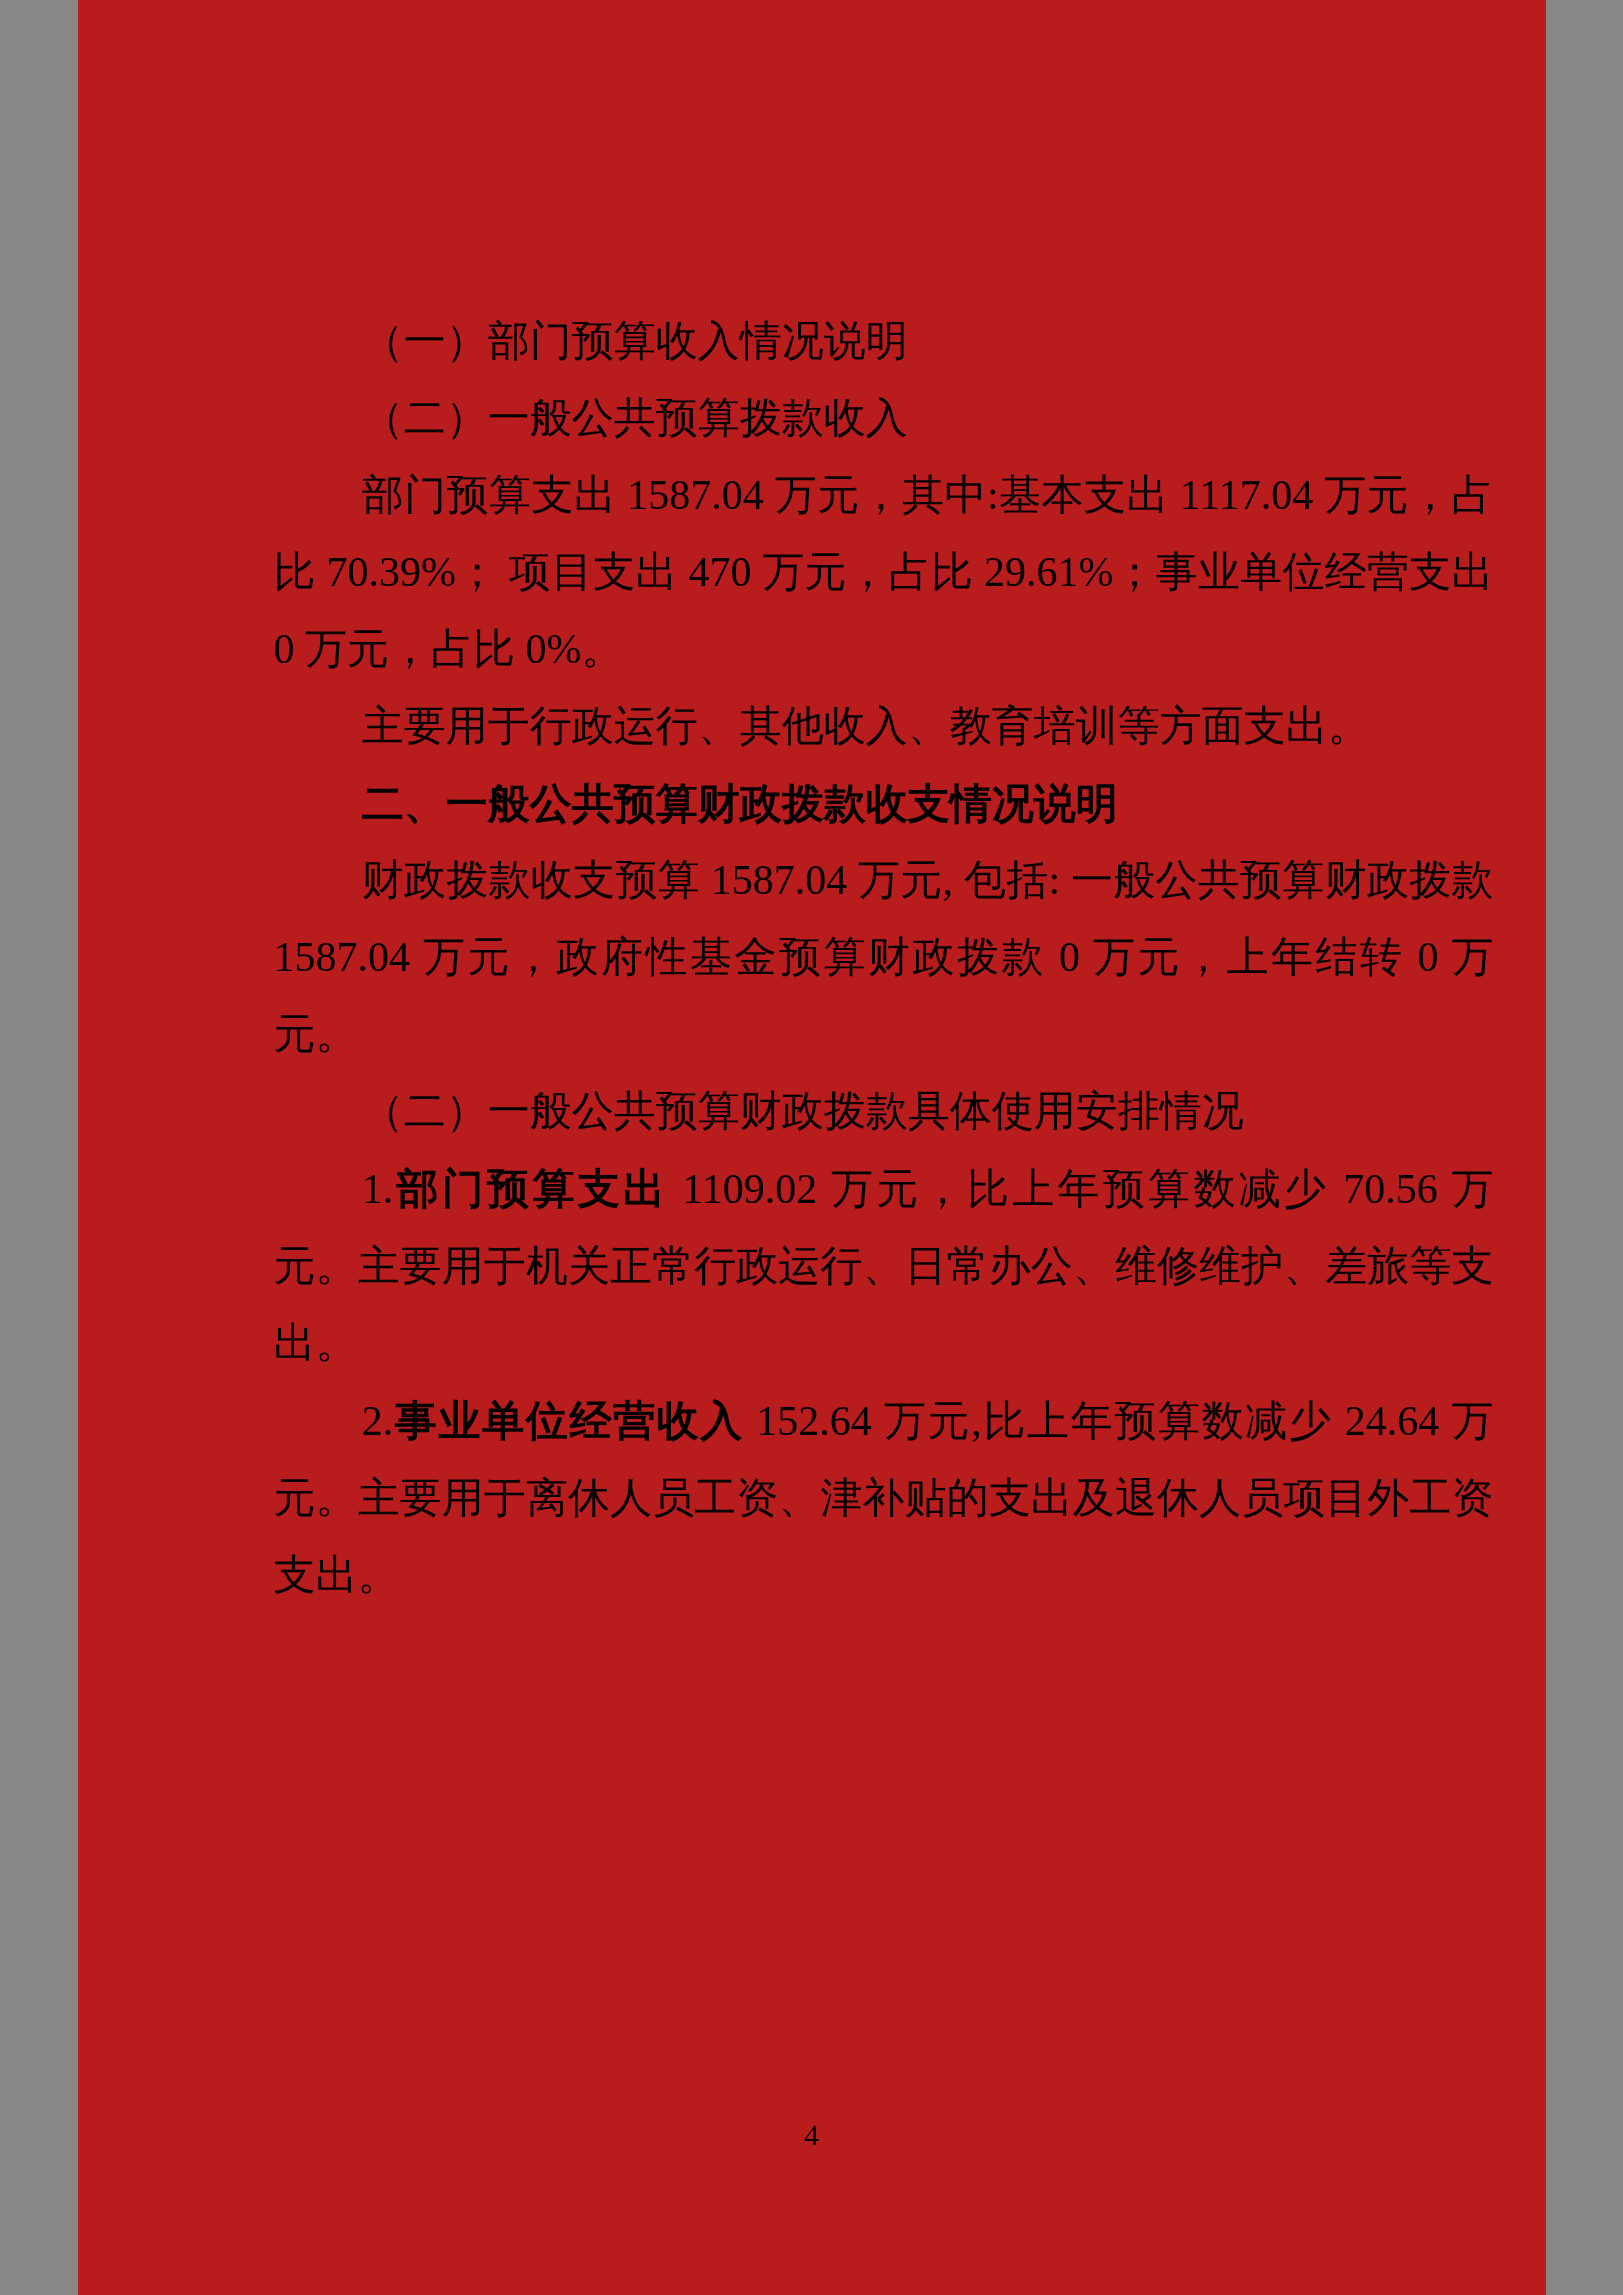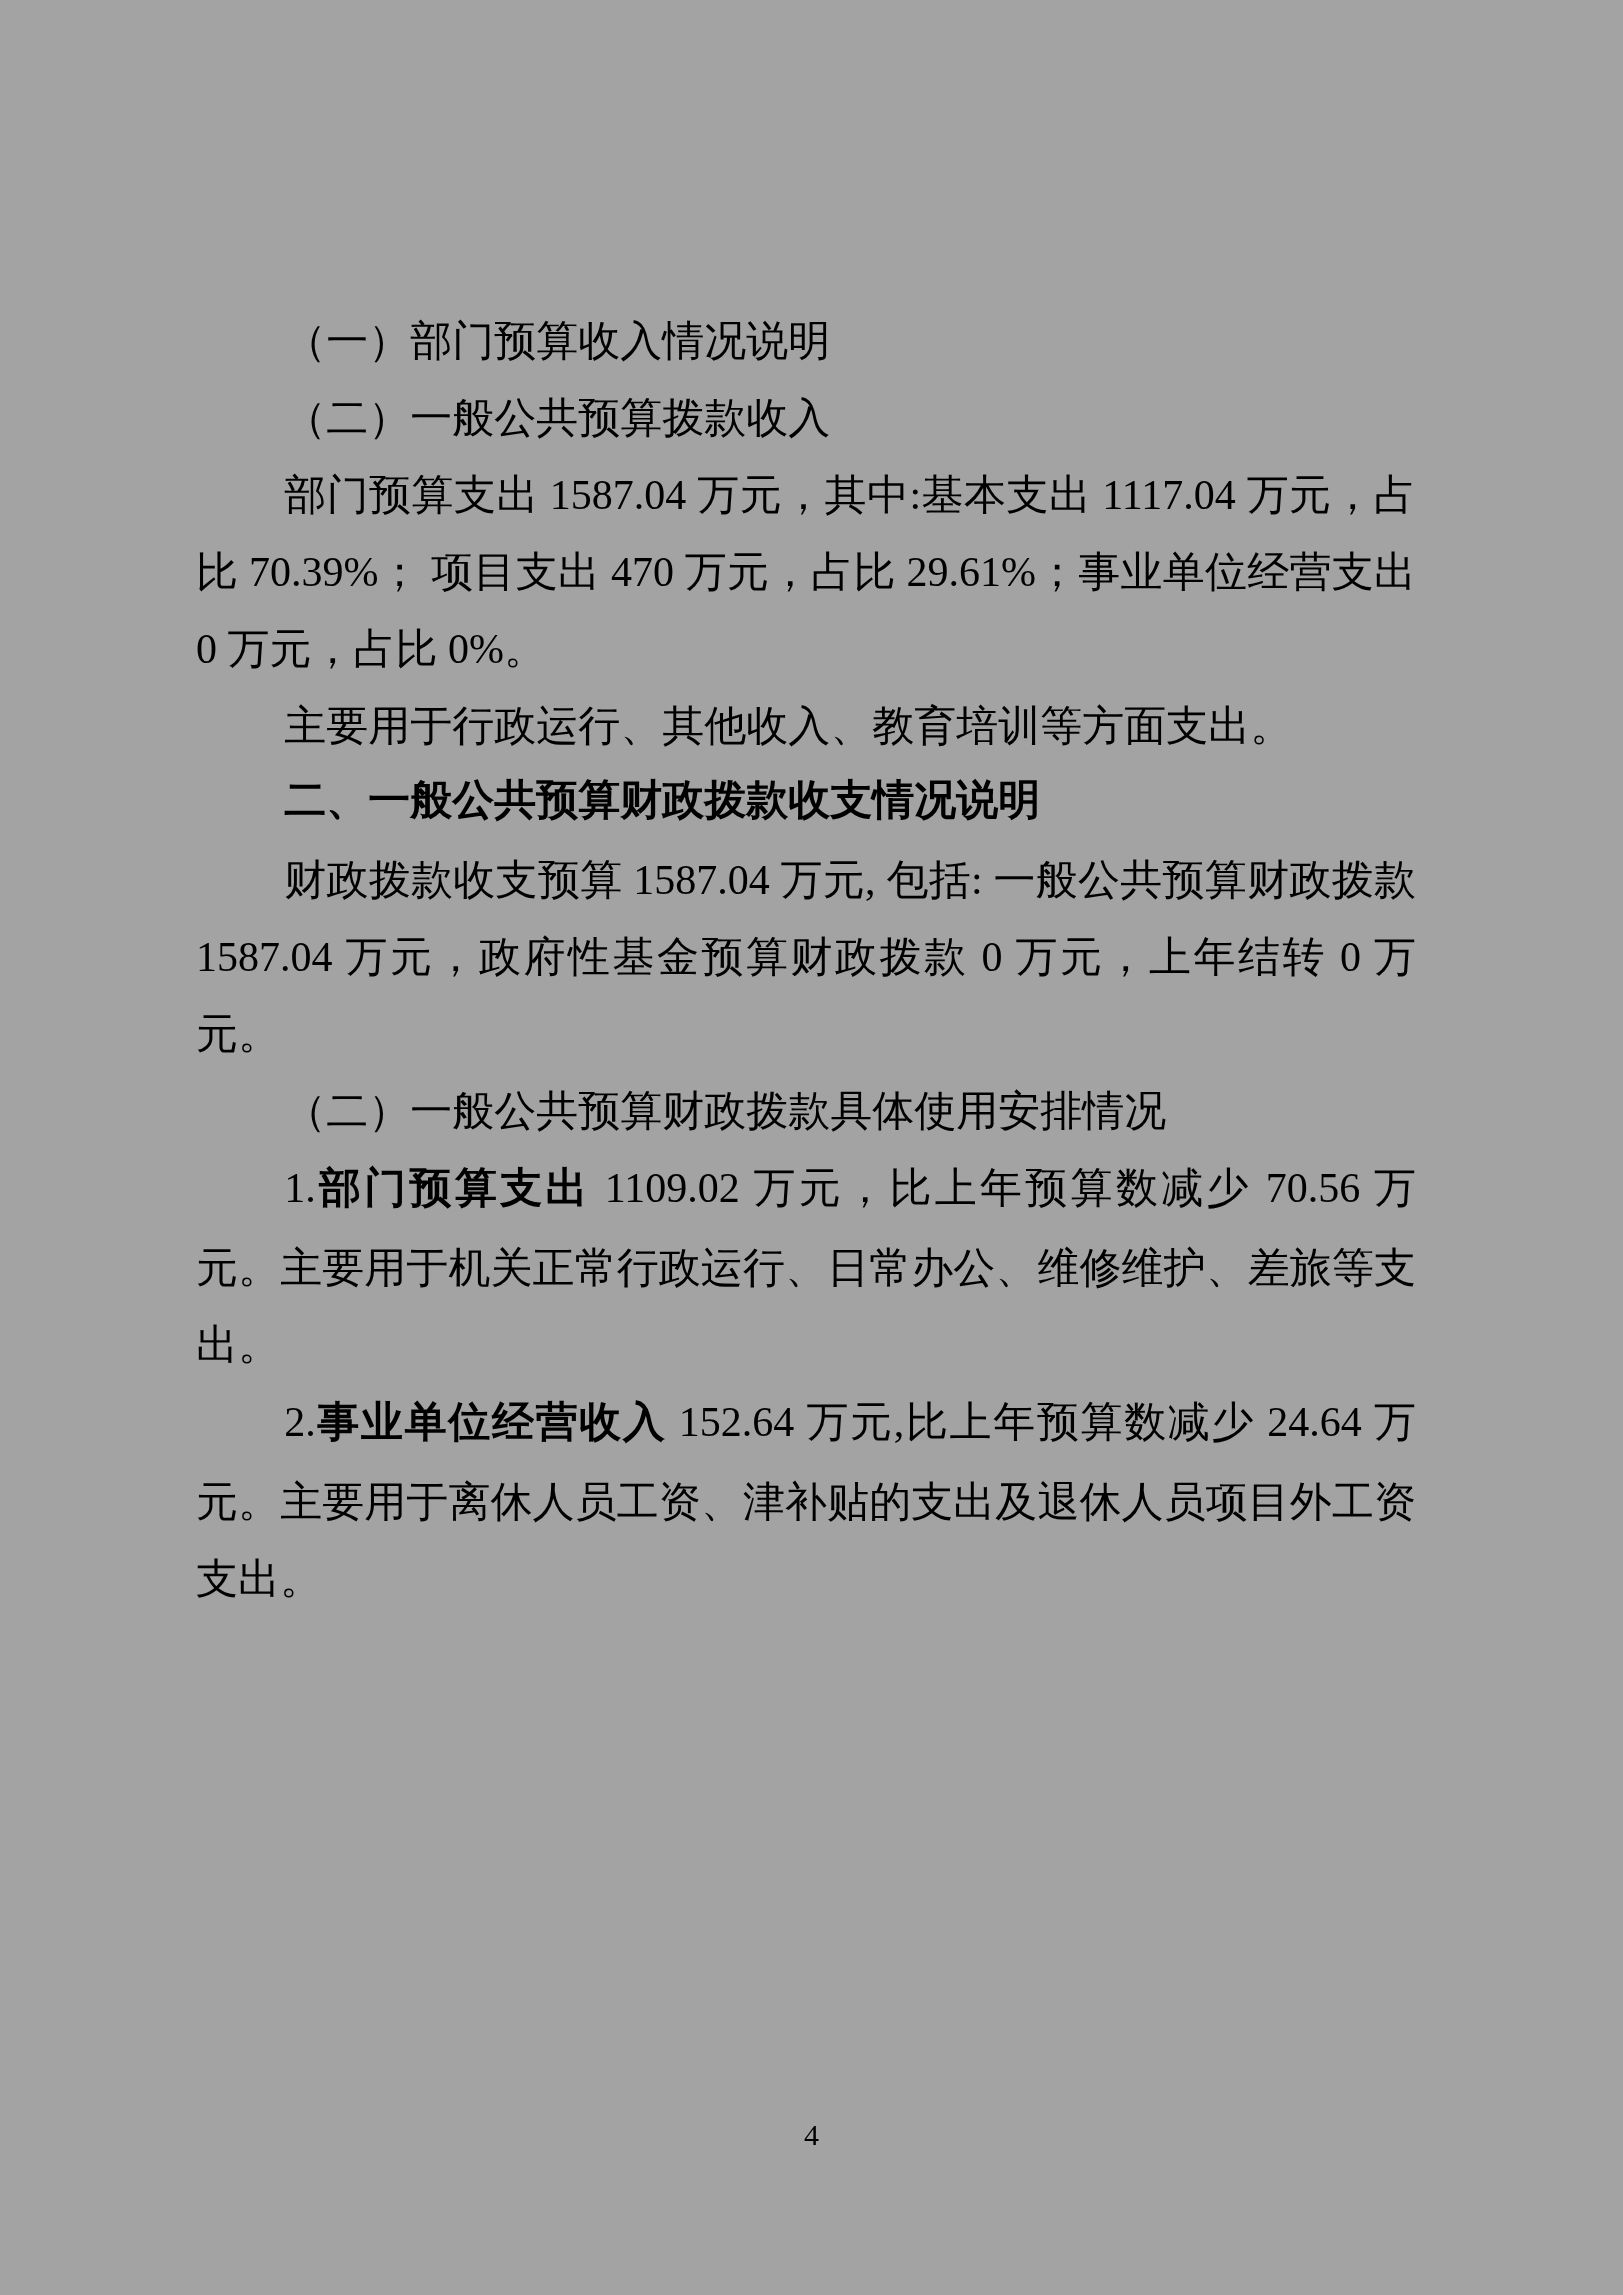--- a/index.html
+++ b/index.html
@@ -2,44 +2,44 @@
 <html style="font-size:10.5px"><head>
 <meta charset="utf-8">
 <style>
   html, body {
     margin: 0;
     padding: 0;
     background: #888;
   }
   .page {
     position: relative;
-    width: 1623px;
+    width: 1468px;
     height: 2295px;
     margin: 0 auto;
-    background: #a3a3a3;
+    background: #b91c1c;
     color: #000000;
     font-family: "Liberation Serif", "DejaVu Serif", serif;
   }
   .content {
     position: absolute;
     left: 196px;
     top: 303px;
     width: 1220px;
     font-size: 42px;
     line-height: 77px;
     text-align: justify;
     text-justify: inter-ideograph;
   }
   .content p {
     margin: 0;
     padding: 0;
     text-indent: 2.1em;
   }
   .hei {
-    font-family: Liberation Mono, monospace;
+    font-family: Liberation Sans, sans-serif;
     font-weight: bold;
   }
   .page-number {
     position: absolute;
     top: 2115px;
     left: 0;
     width: 100%;
     text-align: center;
     font-size: 30px;
     line-height: 39px;

